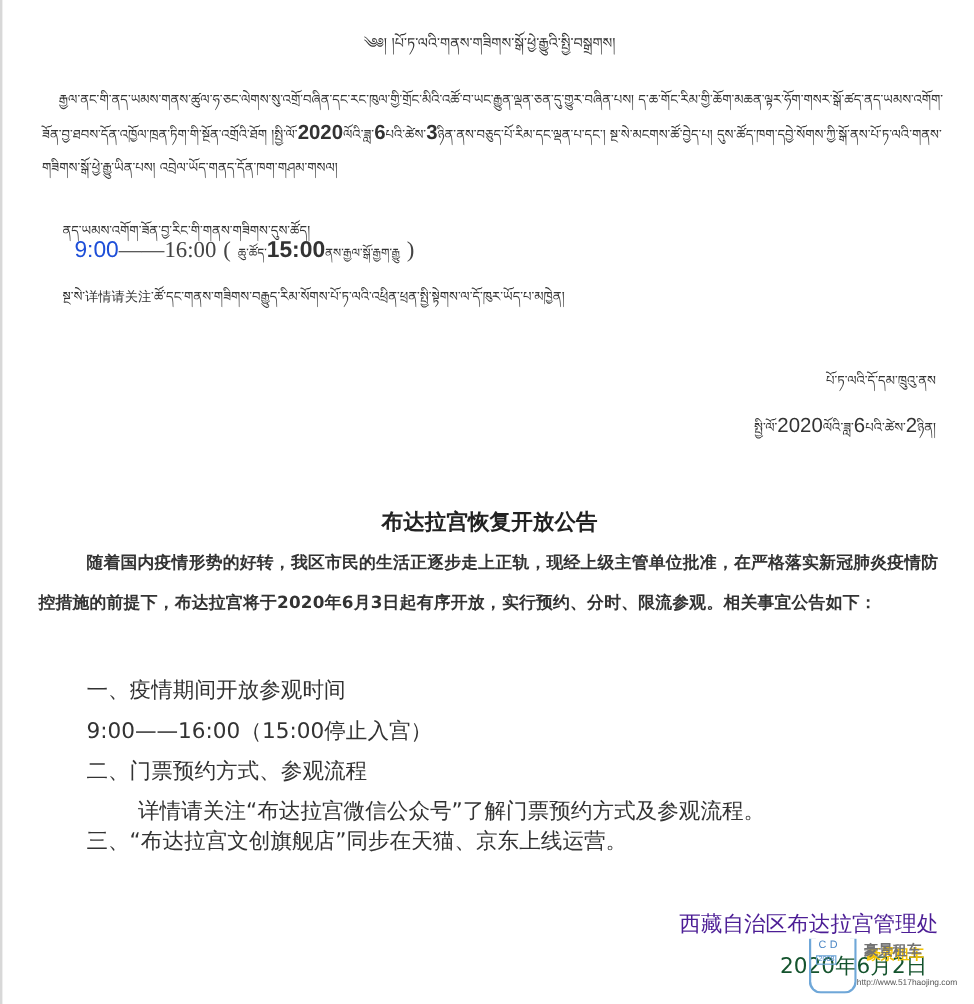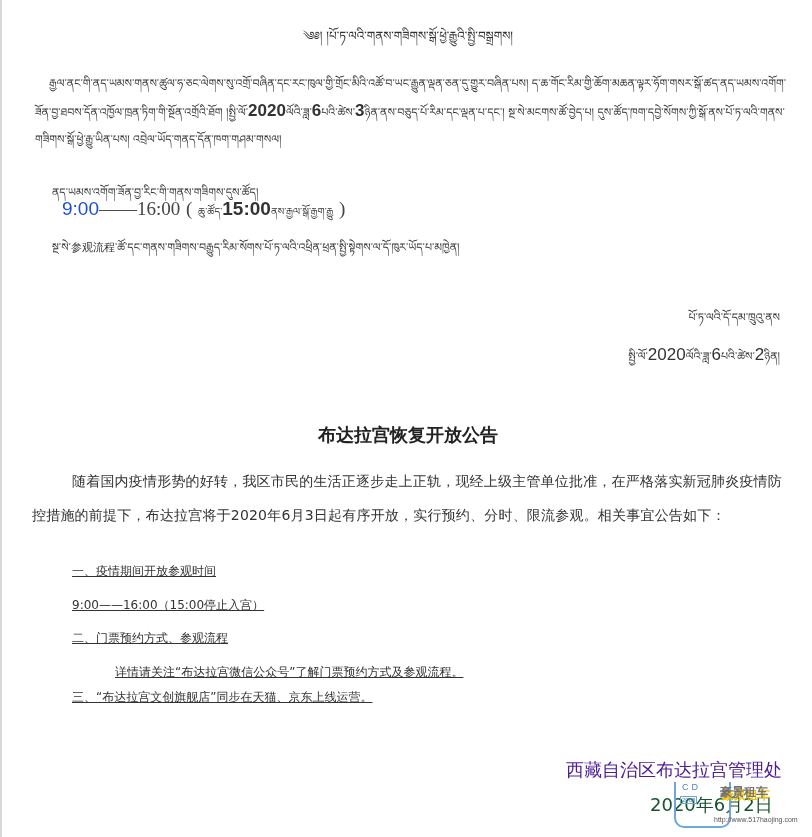--- a/index.html
+++ b/index.html
@@ -86,49 +86,50 @@
     }
     .cn-title {
       left: 0; width: 812px; top: 423px;
       text-align: center;
       font-size: 18px;
       font-weight: bold;
       color: #222;
     }
     .cn-para {
       left: 30px; width: 755px;
-      top: 464px;
+      top: 452px;
       font-size: 14px;
       line-height: 34px;
       white-space: normal;
       text-indent: 40px;
       letter-spacing: 0.2px;
-    }
-    .cn-item { font-size: 12px; text-decoration: underline; }
+      font-weight: bold;
+    }
+    .cn-item { font-size: 18px; }
     .cn-sign {
       right: 30px; top: 758px;
       font-size: 18px;
       color: #4c1d95;
     }
     .cn-date {
       left: 648px; top: 793px;
       font-size: 18px;
       color: #14532d;
     }
 
     
     .watermark {
       position: absolute;
       left: 672px; top: 782px;
       width: 140px; height: 55px;
     }
     .wm-cd {
       position: absolute;
       left: 0; top: 0;
-      width: 57px; height: 46px;
+      width: 40px; height: 46px;
       border: 2px solid #6fa7d8;
       border-top: none;
       border-radius: 0 0 10px 10px;
       box-sizing: border-box;
     }
     .wm-cd-text {
       position: absolute;
       left: 6px; top: 0px;
       font-family: "Liberation Sans", sans-serif;
       font-size: 9px;
@@ -170,21 +171,21 @@
 
 <div class="abs tib tib-hours-label">ནད་ཡམས་འགོག་ཟོན་བྱ་རིང་གི་གནས་གཟིགས་དུས་ཚོད།</div>
 
 <div class="abs tib tib-hours">
   <span class="big">9:00</span><span class="serif">——</span><span class="serif">16:00</span>
   <span class="serif">(</span>
   <span class="small">ཆུ་ཚོད་</span><span class="bold">15:00</span><span class="small">ནས་རྒྱལ་སྒོ་རྒྱག་རྒྱུ</span>
   <span class="serif">)</span>
 </div>
 
-<div class="abs tib tib-note">སྔ་སེ་参观流程་ཚོ་དང་གནས་གཟིགས་བརྒྱུད་རིམ་སོགས་པོ་ཏ་ལའི་འཕྲིན་ཕྲན་སྤྱི་སྟེགས་ལ་དོ་ཁུར་ཡོད་པ་མཁྱེན།</div>
+<div class="abs tib tib-note">སྔ་སེ་详情请关注་ཚོ་དང་གནས་གཟིགས་བརྒྱུད་རིམ་སོགས་པོ་ཏ་ལའི་འཕྲིན་ཕྲན་སྤྱི་སྟེགས་ལ་དོ་ཁུར་ཡོད་པ་མཁྱེན།</div>
 
 <div class="abs tib tib-sign">པོ་ཏ་ལའི་དོ་དམ་ཁྲུའུ་ནས</div>
 
 <div class="abs tib tib-date">
   <span>སྤྱི་ལོ་</span><span class="num">2020</span><span>ལོའི་ཟླ་</span><span class="num">6</span><span>པའི་ཚེས་</span><span class="num">2</span><span>ཉིན།</span>
 </div>
 
 <div class="abs cn cn-title">布达拉宫恢复开放公告</div>
 
 <div class="abs cn cn-para">随着国内疫情形势的好转，我区市民的生活正逐步走上正轨，现经上级主管单位批准，在严格落实新冠肺炎疫情防控措施的前提下，布达拉宫将于2020年6月3日起有序开放，实行预约、分时、限流参观。相关事宜公告如下：</div>

